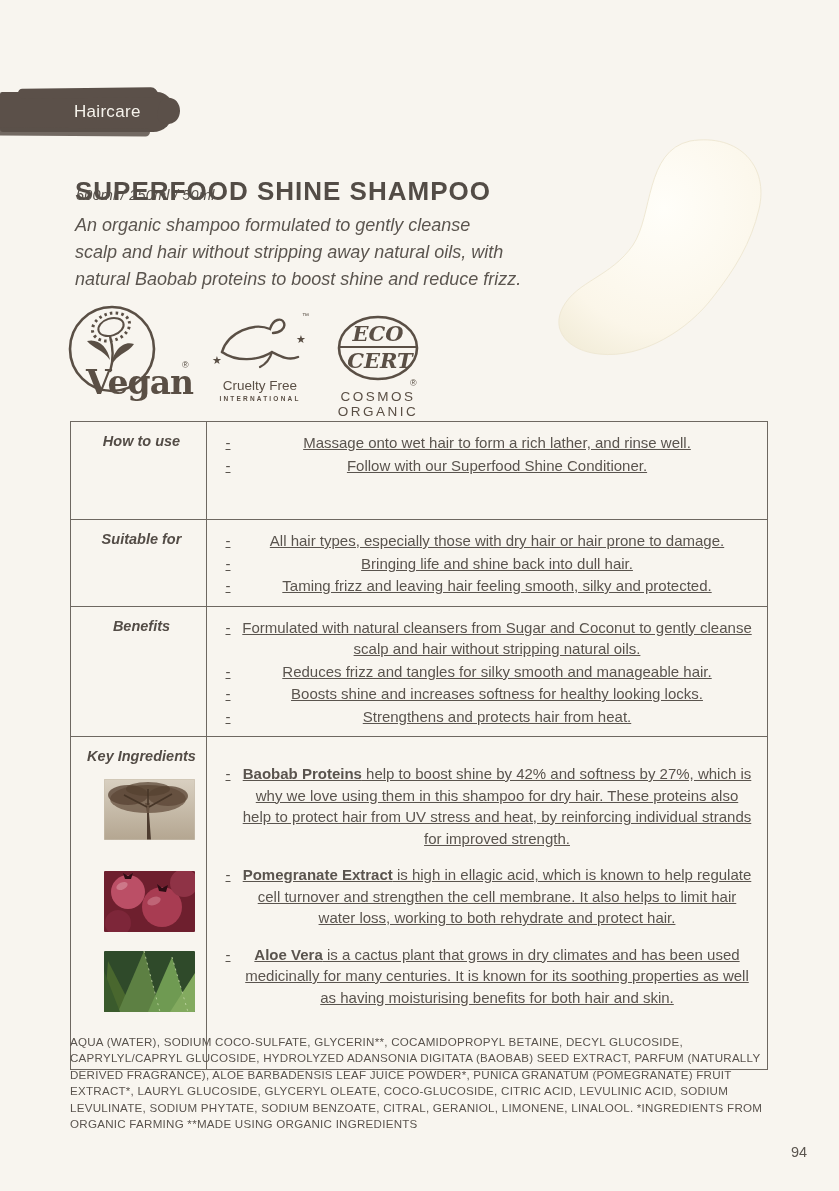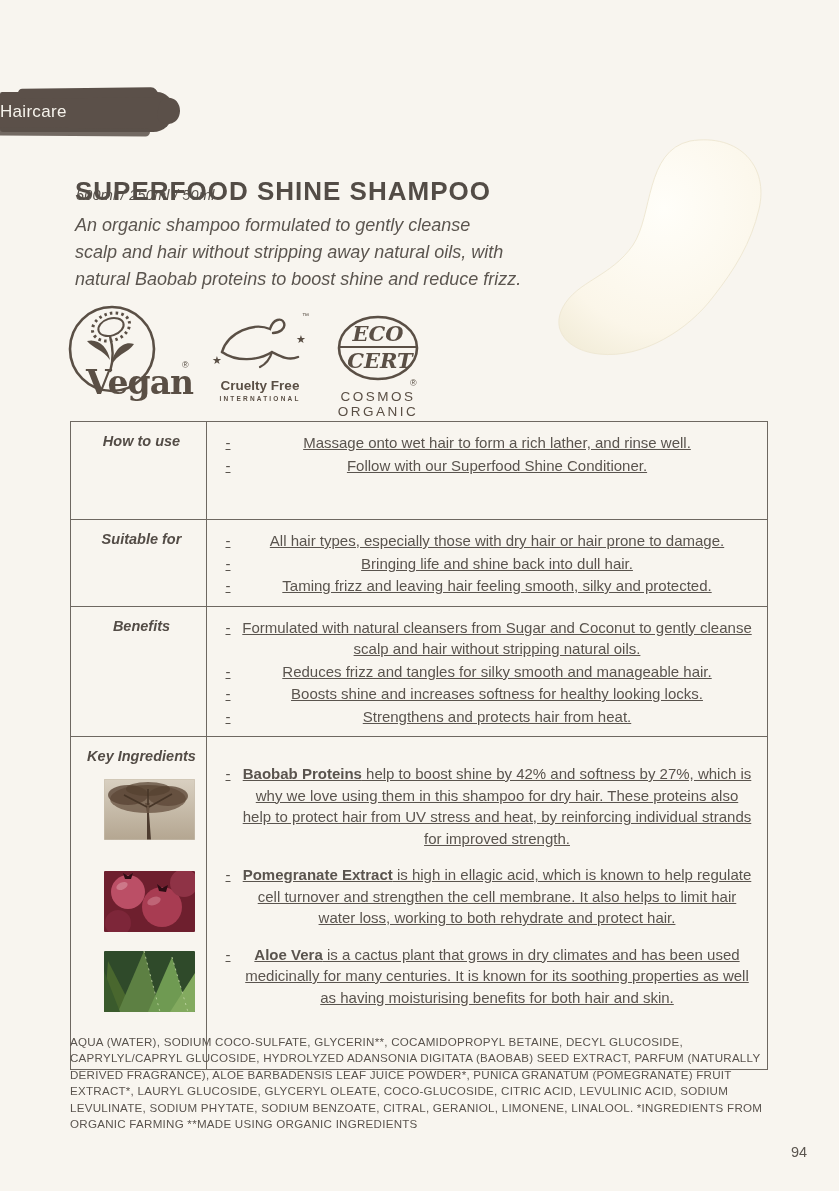--- a/index.html
+++ b/index.html
@@ -14,21 +14,21 @@
   html,body{background:#e9e6e0;}
   body{font-family:"Liberation Sans",sans-serif;}
   .page{
     position:relative;width:839px;height:1191px;margin:0 auto;
     background:var(--bg);overflow:hidden;color:var(--ink);
   }
   
   .badge{
     position:absolute;top:92px;left:0;width:173px;height:40px;
     background:var(--badge);color:#f6f3ec;
-    display:flex;align-items:center;
+    display:flex;align-items:center;padding-left:74px;
     font-size:17px;letter-spacing:.3px;
     border-radius:2px 16px 20px 3px;
   }
   .badge::before{
     content:"";position:absolute;left:18px;top:-4px;width:140px;height:10px;
     background:var(--badge);border-radius:6px 10px 2px 8px;transform:rotate(-.6deg);
   }
   .badge::after{
     content:"";position:absolute;right:-7px;top:6px;width:22px;height:26px;
     background:var(--badge);border-radius:45% 60% 55% 40%;transform:rotate(10deg);
@@ -51,21 +51,21 @@
     font-size:18px;font-style:italic;line-height:27px;white-space:pre-line;color:#5b554f;
   }
   
   .swatch{position:absolute;top:133px;left:505px;}
   
   .logos{position:absolute;top:302px;left:64px;display:flex;align-items:flex-start;}
   .logo{color:var(--logo);}
   .logo-vegan{width:130px;}
   .logo-cf{width:100px;margin-left:16px;margin-top:8px;text-align:center;}
   .logo-eco{width:90px;margin-left:26px;margin-top:10px;}
-  .cf-title{font-size:13.5px;font-weight:bold;color:var(--logo);margin-top:2px;}
+  .cf-title{font-size:13.5px;font-weight:normal;color:var(--logo);margin-top:2px;}
   .cf-sub{font-size:6.5px;font-weight:bold;letter-spacing:2.2px;color:var(--logo);margin-top:2px;}
   
   .info-table{
     position:absolute;top:421px;left:70px;width:698px;
     border:1px solid var(--line);background:transparent;text-align:center;
   }
   .trow{display:grid;grid-template-columns:136px 1fr;border-top:1px solid var(--line);}
   .trow:first-child{border-top:none;}
   .tlabel{
     border-right:1px solid var(--line);

